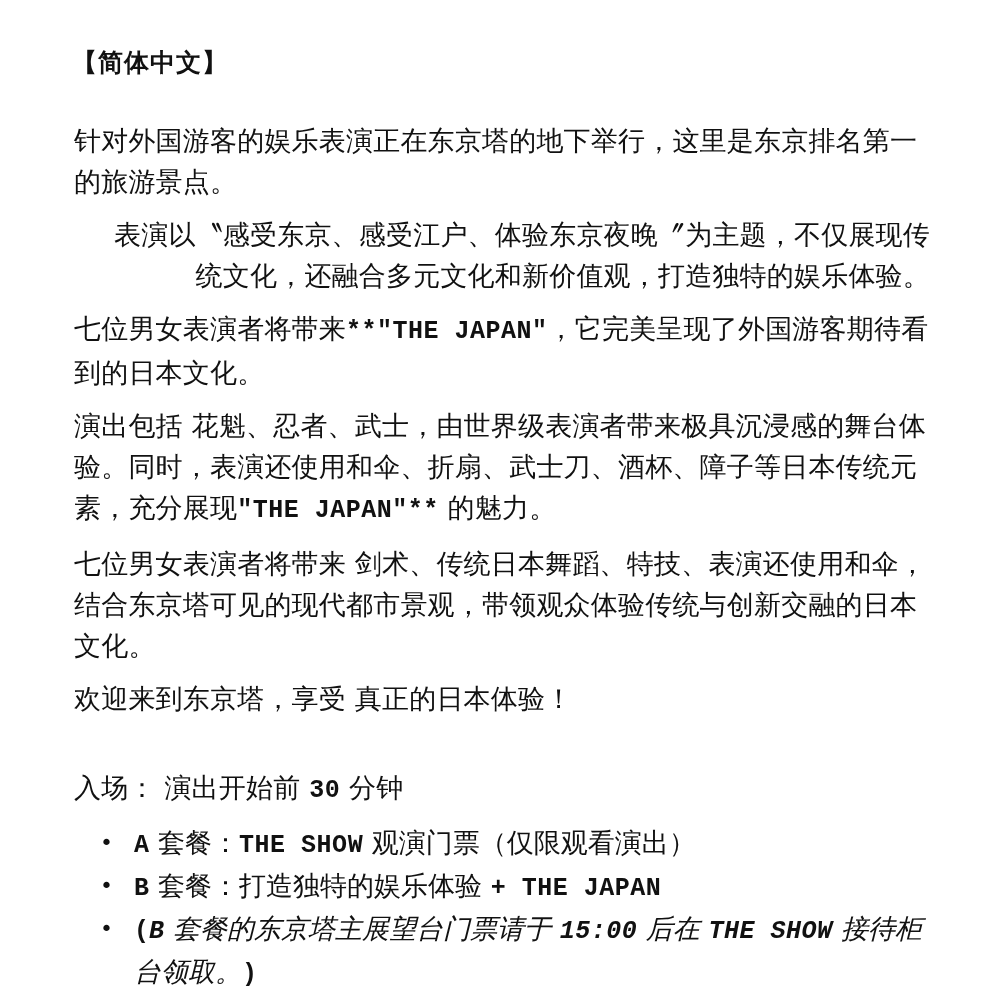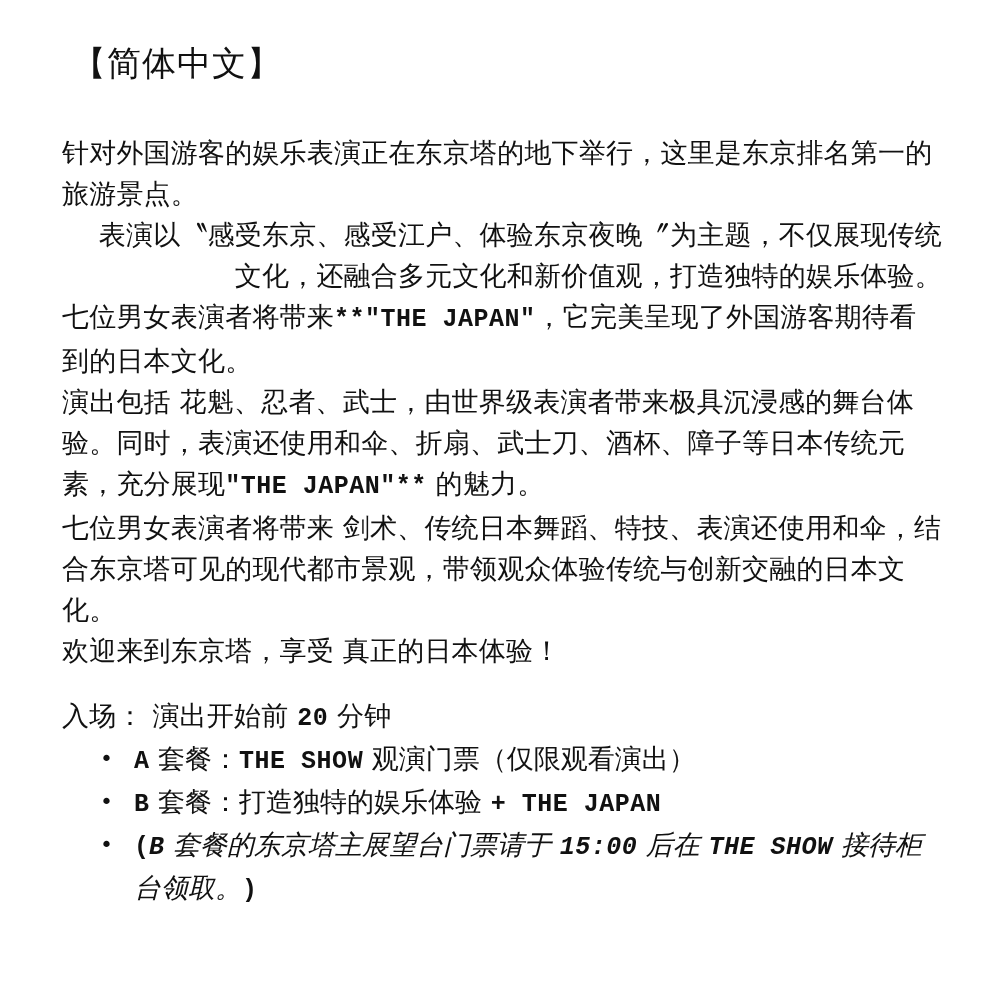--- a/index.html
+++ b/index.html
@@ -15,31 +15,31 @@
       color: #111111;
       font-family: "DejaVu Sans", "Liberation Sans", sans-serif;
     }
     .doc {
       position: absolute;
       left: 62px;
       top: 38px;
       width: 880px;
     }
     .title {
-      font-size: 34px;
+      font-size: 25px;
       line-height: 50px;
       height: 50px;
-      margin: 0 0 44px 10px;
-      font-weight: normal;
+      margin: 0 0 32px 10px;
+      font-weight: bold;
       letter-spacing: 1px;
     }
     .para {
       font-size: 27px;
       line-height: 41px;
-      margin: 0;
+      margin: 12px;
       letter-spacing: 0.2px;
       white-space: pre-wrap;
     }
     .mono {
       font-family: "Liberation Mono", "DejaVu Sans Mono", monospace;
       font-weight: bold;
       font-size: 25px;
       letter-spacing: 0.5px;
     }
     .indent {
@@ -91,21 +91,21 @@
 
   <p class="para"><span>七位男女表演者将带来</span><span class="mono">**"THE JAPAN"</span><span>，它完美呈现了外国游客期待看到的日本文化。</span></p>
 
   <p class="para"><span>演出包括 花魁、忍者、武士，由世界级表演者带来极具沉浸感的舞台体验。同时，表演还使用和伞、折扇、武士刀、酒杯、障子等日本传统元素，充分展现</span><span class="mono">"THE JAPAN"**</span><span> 的魅力。</span></p>
 
   <p class="para">七位男女表演者将带来 剑术、传统日本舞蹈、特技、表演还使用和伞，结合东京塔可见的现代都市景观，带领观众体验传统与创新交融的日本文化。</p>
   <p class="para">欢迎来到东京塔，享受 真正的日本体验！</p>
 
   <div class="gap"></div>
 
-  <p class="para"><span>入场：</span> <span>演出开始前 </span><span class="mono">20</span><span> 分钟</span></p>
+  <p class="para"><span>入场：</span> <span>演出开始前 </span><span class="mono">30</span><span> 分钟</span></p>
 
   <ul class="pkg">
     <li>
       <span class="bullet">•</span>
       <span class="mono">A</span><span> 套餐：</span><span class="mono">THE SHOW</span><span> 观演门票（仅限观看演出）</span>
     </li>
     <li>
       <span class="bullet">•</span>
       <span class="mono">B</span><span> 套餐：</span><span>打造独特的娱乐体验 </span><span class="mono">+ THE JAPAN</span>
     </li>

